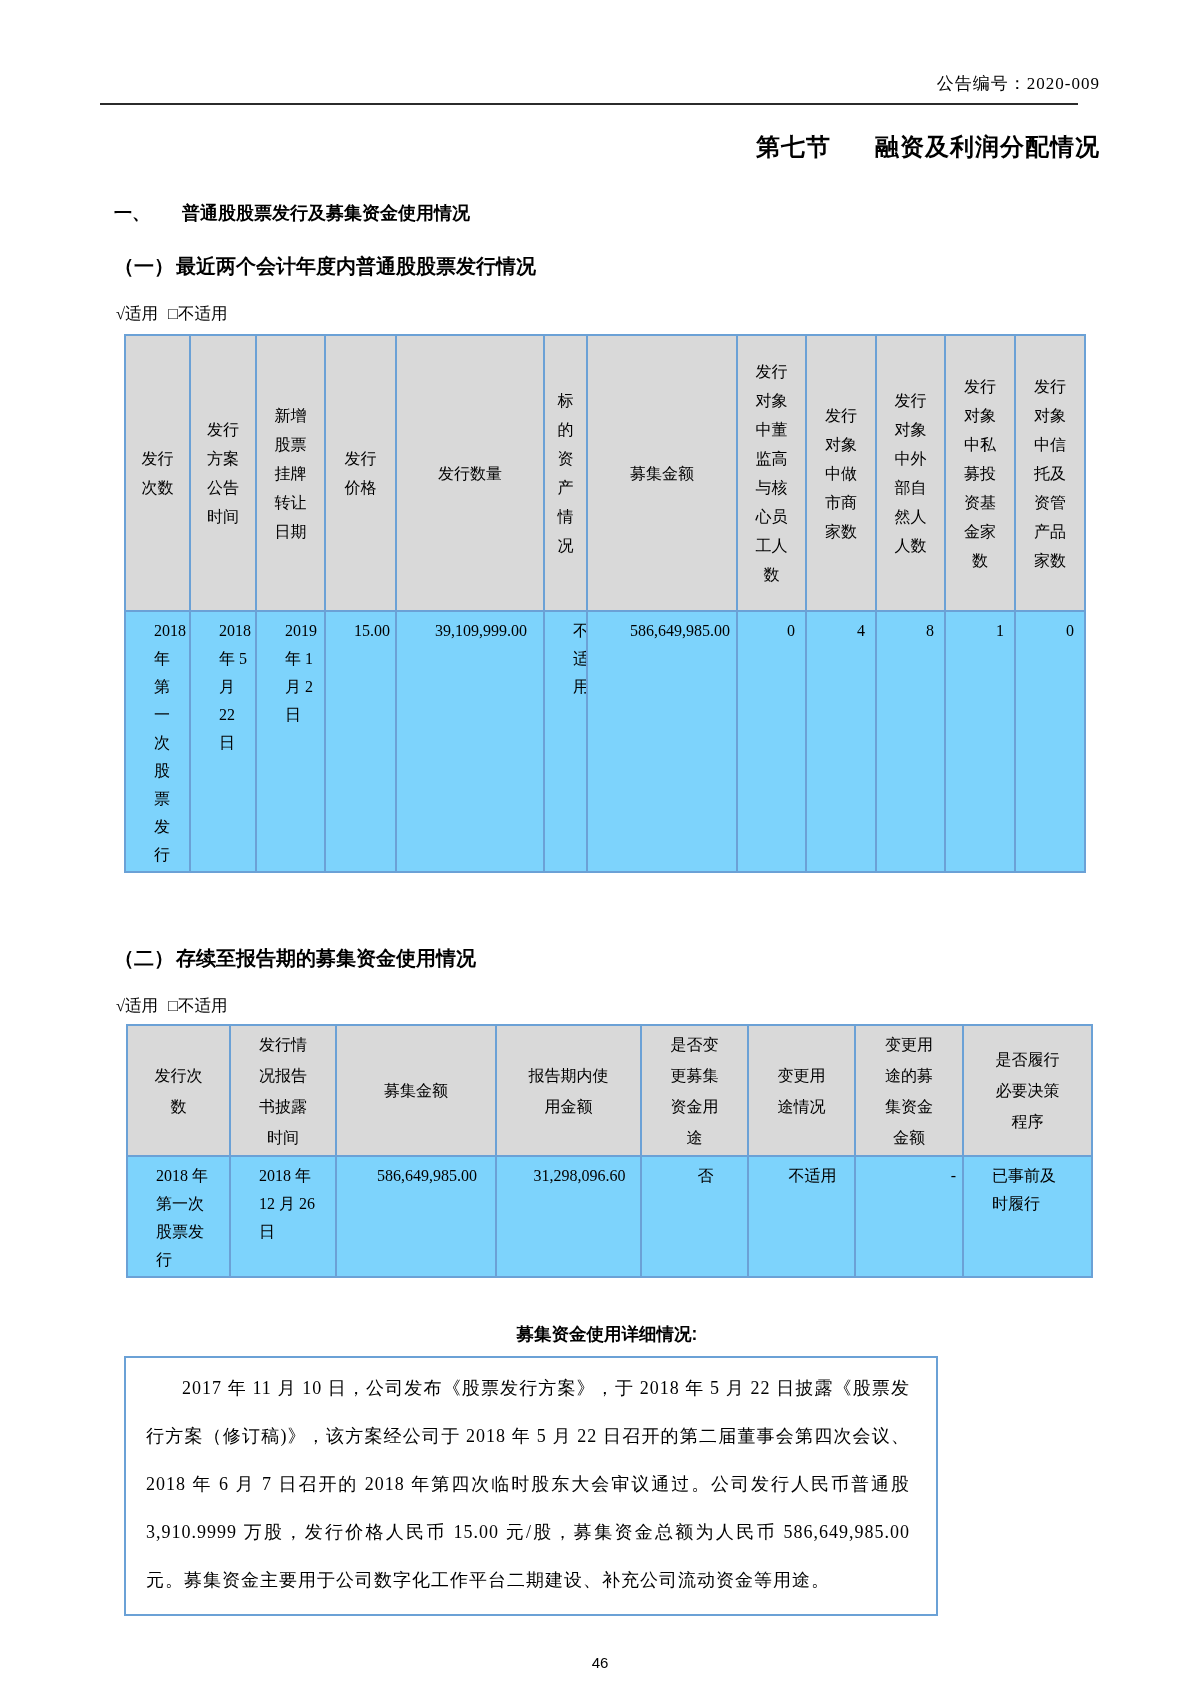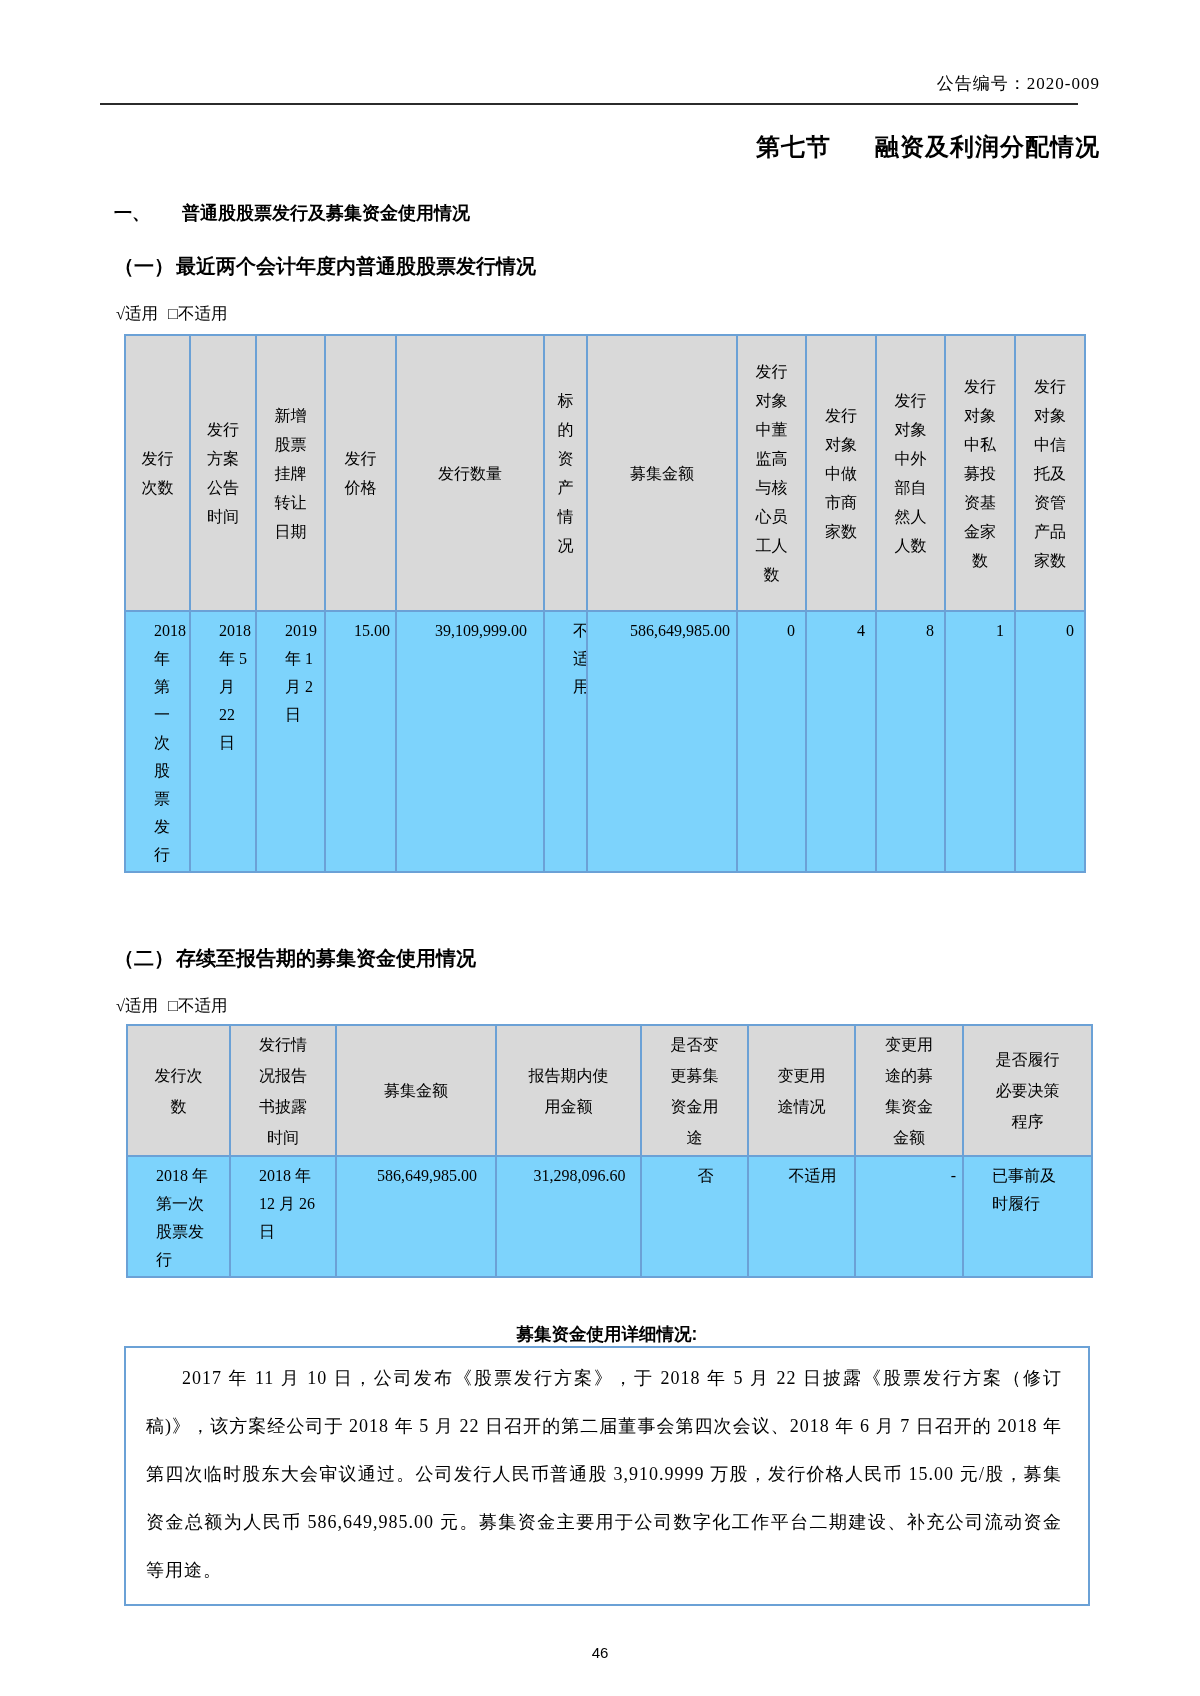--- a/index.html
+++ b/index.html
@@ -119,22 +119,23 @@
 
   .detail-title{
     margin-top:44px;
     font-family:"Liberation Sans","DejaVu Sans",sans-serif;
     font-weight:bold;
     font-size:17.5px;
     padding-left:14px;
     text-align:center;
   }
   .detail-box{
+    margin-top:10px;
     margin-left:24px;
-    width:966px;
+    width:814px;
     border:2px solid #6ba1d6;
     box-sizing:border-box;
     padding:6px 26px 10px 20px;
   }
   .detail-box p{
     margin:0;
     font-size:18px;
     line-height:48px;
     letter-spacing:1px;
     text-align:justify;

